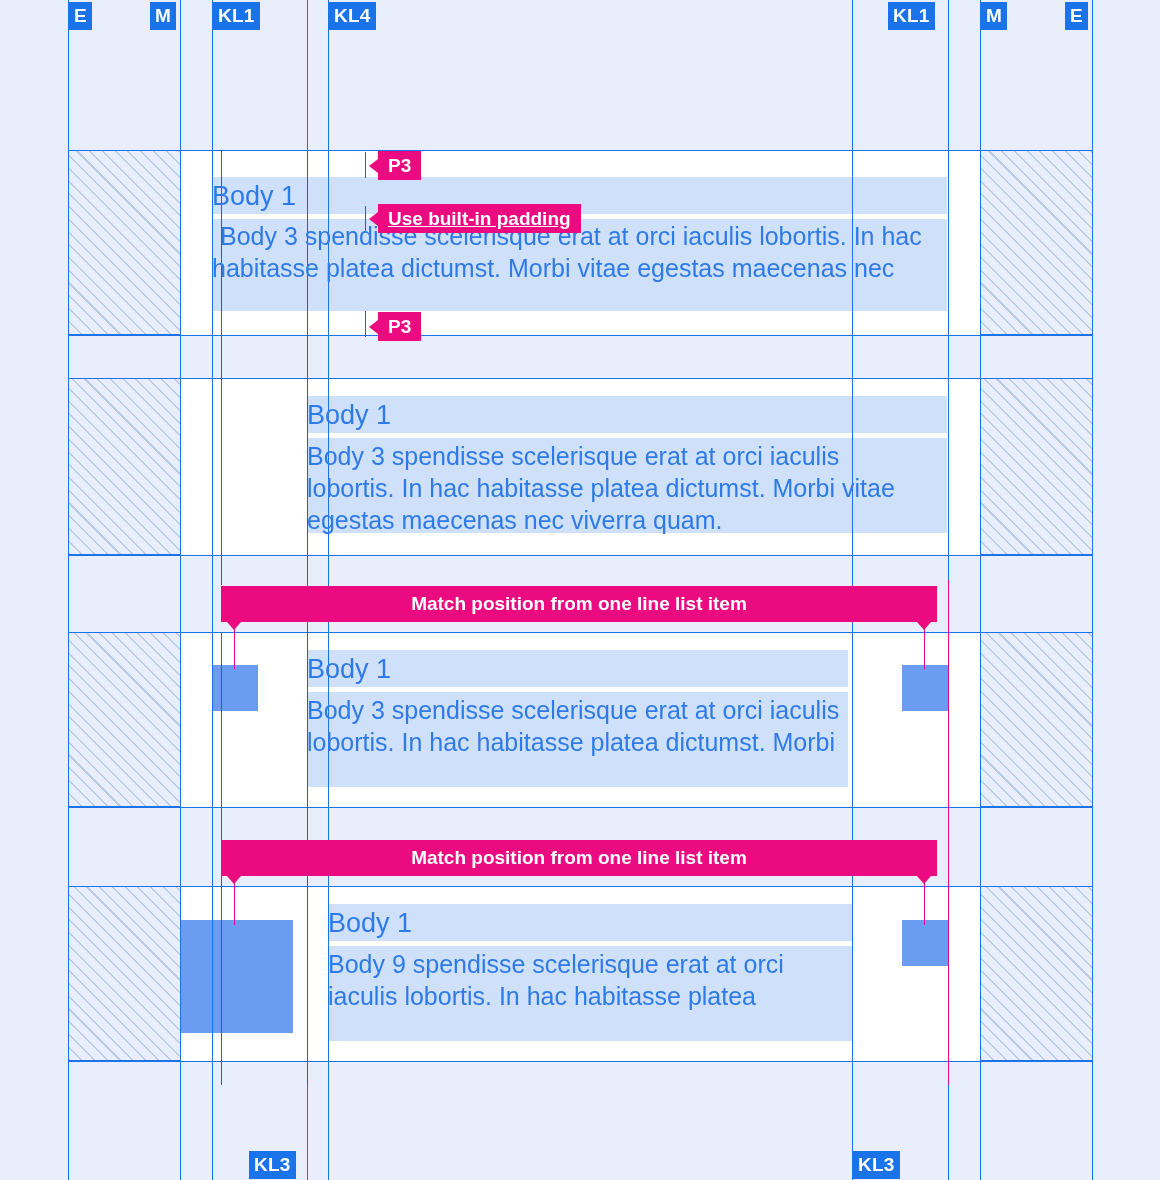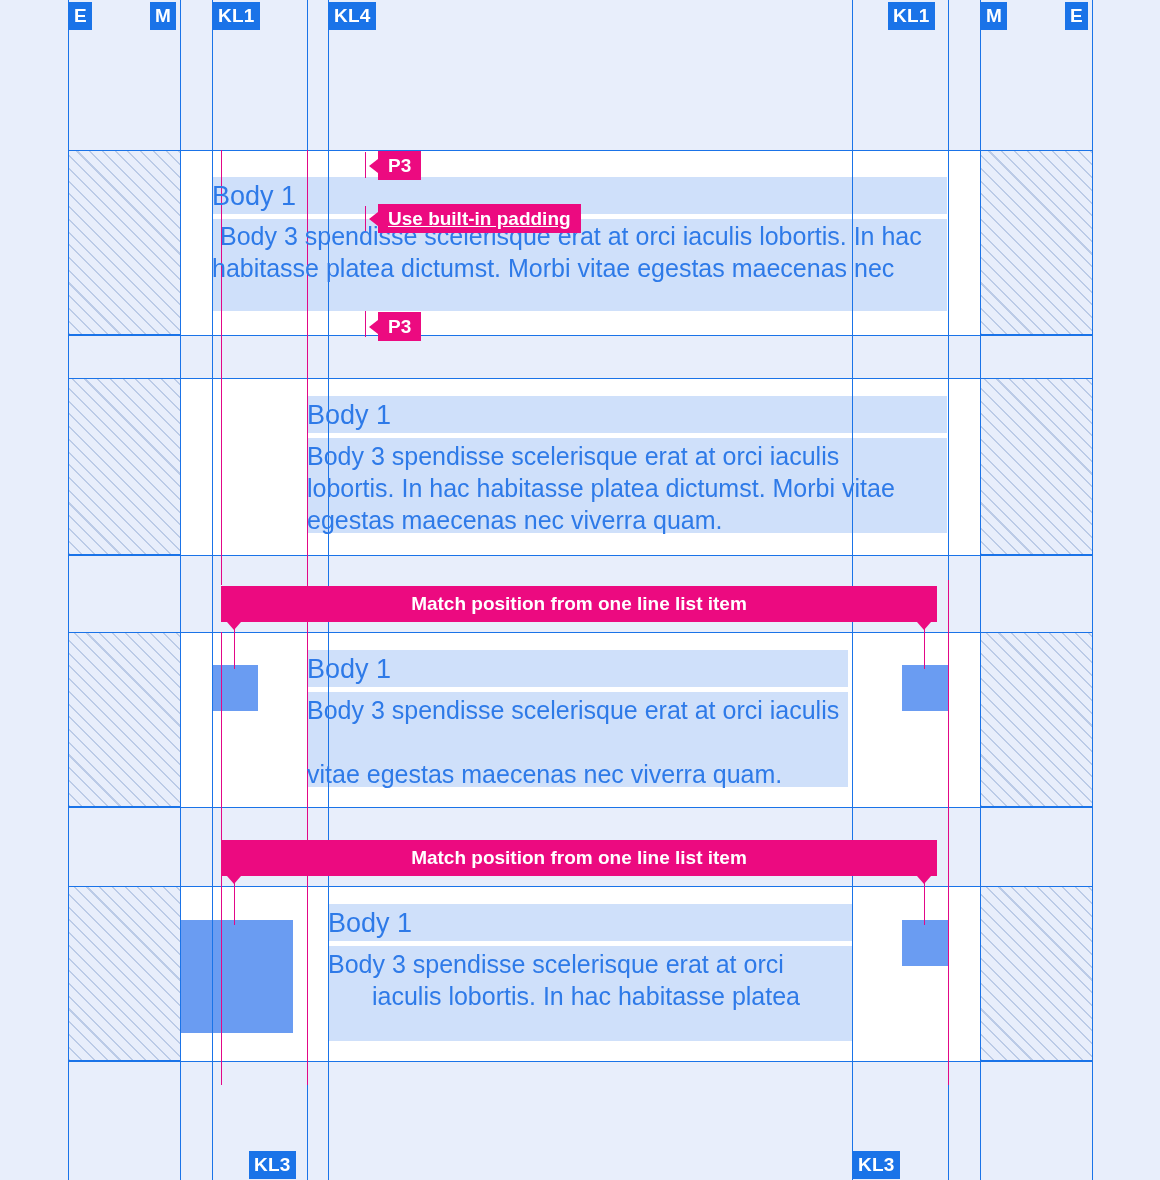--- a/index.html
+++ b/index.html
@@ -188,25 +188,25 @@
   <div class="txt" style="left:212px;top:220px;margin-left:8px;">Body 3 spendisse scelerisque erat at orci iaculis lobortis. In hac</div>
   <div class="txt" style="left:212px;top:252px;">habitasse platea dictumst. Morbi vitae egestas maecenas nec</div>
 
   <div class="txt title" style="left:307px;top:398px;">Body 1</div>
   <div class="txt" style="left:307px;top:440px;">Body 3 spendisse scelerisque erat at orci iaculis</div>
   <div class="txt" style="left:307px;top:472px;">lobortis. In hac habitasse platea dictumst. Morbi vitae</div>
   <div class="txt" style="left:307px;top:504px;text-align:center;">egestas maecenas nec viverra quam.</div>
 
   <div class="txt title" style="left:307px;top:652px;">Body 1</div>
   <div class="txt" style="left:307px;top:694px;">Body 3 spendisse scelerisque erat at orci iaculis</div>
-  <div class="txt" style="left:307px;top:758px;">vitae egestas maecenas nec viverra quam.</div>
+  <div class="txt" style="left:307px;top:726px;">lobortis. In hac habitasse platea dictumst. Morbi</div>
 
   <div class="txt title" style="left:328px;top:906px;">Body 1</div>
-  <div class="txt" style="left:328px;top:948px;">Body 3 spendisse scelerisque erat at orci</div>
-  <div class="txt" style="left:328px;top:980px;padding-left:44px;">iaculis lobortis. In hac habitasse platea</div>
+  <div class="txt" style="left:328px;top:948px;">Body 9 spendisse scelerisque erat at orci</div>
+  <div class="txt" style="left:328px;top:980px;">iaculis lobortis. In hac habitasse platea</div>
 
   <div class="tag" style="left:378px;top:151px;">
     <span class="arrow-left"></span>
     <span>P3</span>
   </div>
 
   <div class="tag" style="left:378px;top:204px;text-decoration:underline;">
     <span class="arrow-left"></span>
     <span>Use built-in padding</span>
   </div>

